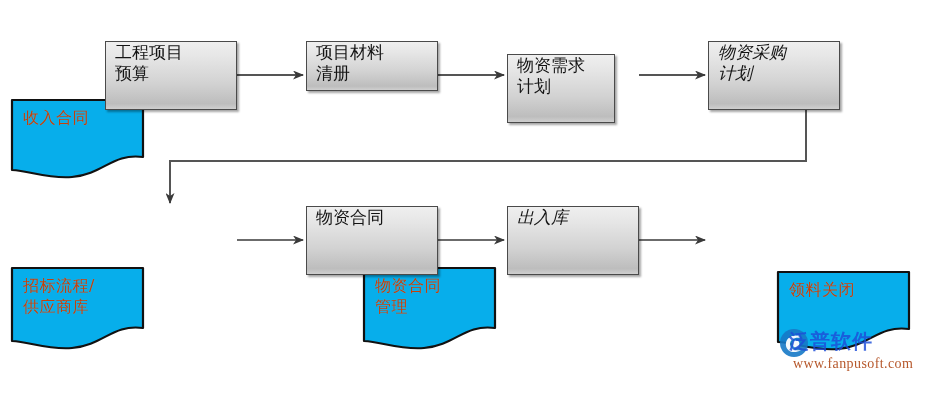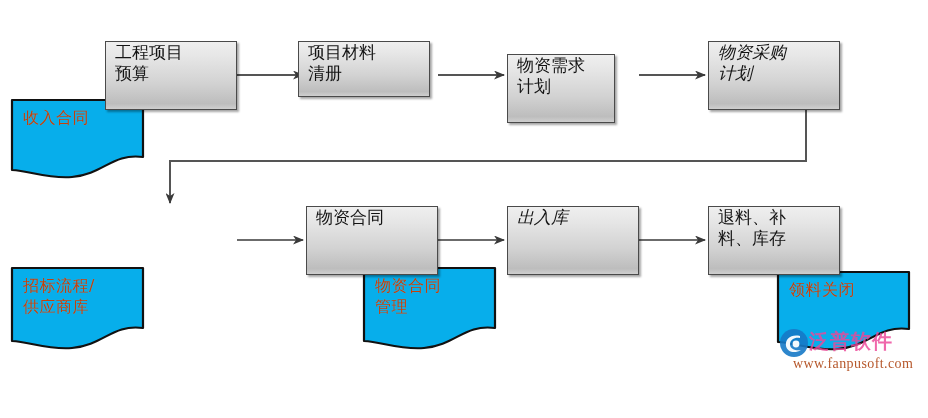--- a/index.html
+++ b/index.html
@@ -57,23 +57,23 @@
   }
   
   #watermark{
     position:absolute;
     z-index:4;
     left:781px;top:326px;
     width:145px;height:62px;
     pointer-events:none;
   }
   #wm-brand{
-    position:absolute;left:28px;top:2px;
+    position:absolute;left:8px;top:2px;
     font-size:20px;font-weight:bold;
-    color:#ec4899;
+    color:#1d4ed8;
     opacity:.82;
     letter-spacing:1px;
     font-family:"DejaVu Sans","Liberation Sans",sans-serif;
   }
   #wm-swirl{position:absolute;left:-4px;top:0px;}
   #wm-url{
     position:absolute;left:12px;top:30px;
     font-size:14px;
     color:#b04a1a;
     font-family:"Liberation Serif","DejaVu Serif",serif;
@@ -134,36 +134,34 @@
   <div class="banner" style="left:778px;top:272px;width:131px;height:74px;">
     <svg width="131" height="80" viewBox="0 0 131 80">
       <path d="M0,0 L131,0 L131,57 C100,53 92,74 60,77 C36,79 18,71 0,70 Z" fill="#07AEEB" stroke="#111111" stroke-width="2.2" stroke-linejoin="round"></path>
     </svg>
     <div class="btext">领料关闭</div>
   </div>
 
   <div class="pbox" style="left:105px;top:41px;width:132px;height:69px;">工程项目
 预算</div>
 
-  <div class="pbox" style="left:298px;top:41px;width:132px;height:56px;">项目材料
+  <div class="pbox" style="left:306px;top:41px;width:132px;height:50px;">项目材料
 清册</div>
 
   <div class="pbox" style="left:507px;top:38px;width:108px;height:69px;margin-top:16px;">物资需求
 计划</div>
 
   <div class="pbox" style="left:708px;top:41px;width:132px;height:69px;font-style:italic;">物资采购
 计划</div>
 
 
   <div class="pbox" style="left:306px;top:206px;width:132px;height:69px;">物资合同</div>
 
   <div class="pbox" style="left:507px;top:206px;width:132px;height:69px;font-style:italic;">出入库</div>
 
-  <div class="pbox" style="left:708px;top:206px;width:132px;height:69px;">退料、补
-料、库存</div>
 
   <div id="watermark">
     <svg id="wm-swirl" width="34" height="34" viewBox="0 0 34 34">
       <circle cx="17" cy="17" r="14" fill="#1679C6" opacity=".9"></circle>
       <path d="M23,10 C14,8 8,13 9,20 C10,26 18,28 24,24 C19,25 13,23 13,18.5 C13,13.5 18,11 23,12 Z" fill="#ffffff" opacity=".95"></path>
       <circle cx="19" cy="18" r="3.4" fill="#ffffff" opacity=".95"></circle>
     </svg>
     <div id="wm-brand">泛普软件</div>
     <div id="wm-url">www.fanpusoft.com</div>
   </div>

